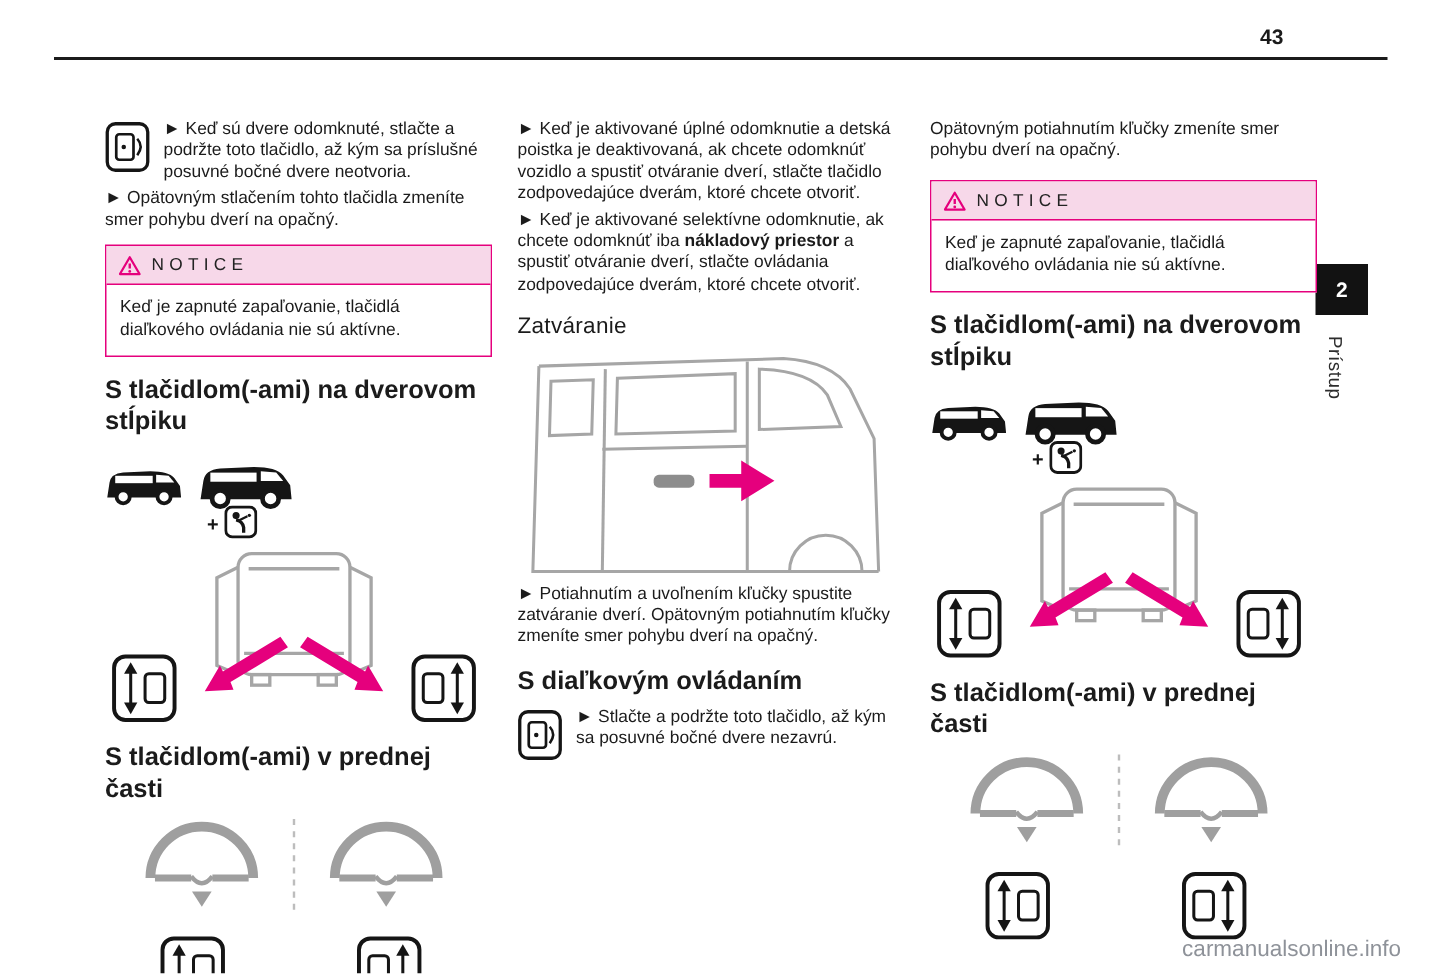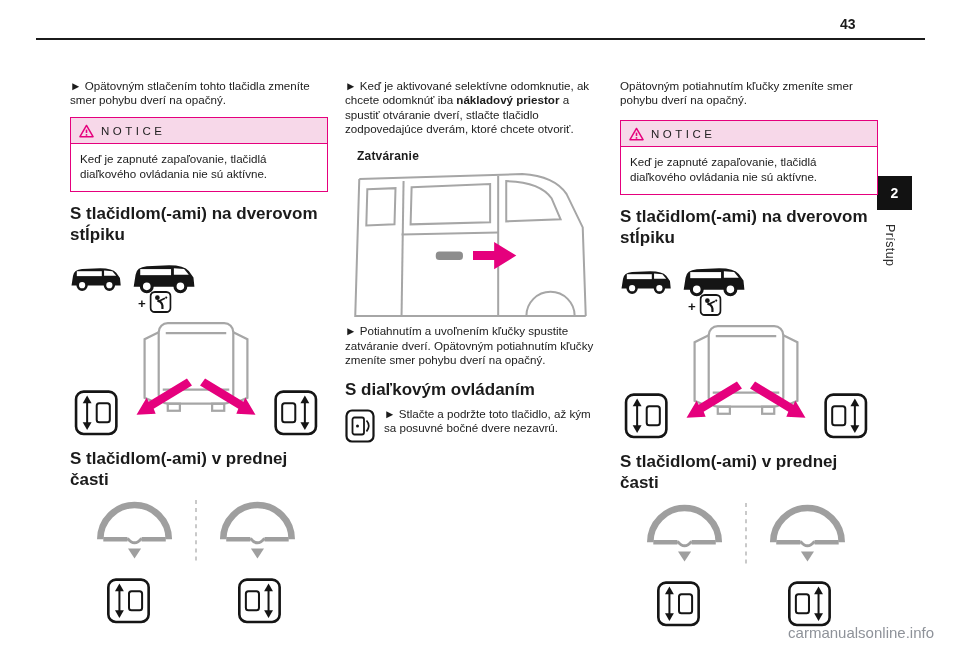--- a/index.html
+++ b/index.html
@@ -21,21 +21,21 @@
     position:absolute; left:883px; top:224px; writing-mode:vertical-rl;
     font-size:12.5px; letter-spacing:.4px; color:#2c2c2c;
   }
   .watermark { position:absolute; right:26px; bottom:8px; font-size:15px; color:#8e9299; }
 
   .col { position:absolute; top:79px; width:258px; font-size:11.6px; line-height:1.24; }
   .col1 { left:70px; } .col2 { left:345px; } .col3 { left:620px; }
 
   .para { margin:0 0 3px 0; }
   .h3 { font-size:17px; font-weight:bold; margin:11px 0 7px; }
-  .h1 { font-size:12px; font-weight:bold; margin:12px 12px 4px; letter-spacing:.2px; }
+  .h1 { font-size:15px; font-weight:normal; margin:12px 0 4px; letter-spacing:.2px; }
   .h1 + .h3 { margin-top:6px; }
 
   .fob { float:left; width:30px; height:34px; margin:2px 9px 2px 0; }
 
   .notice { border:1.3px solid var(--accent); margin:9px 0 2px; background:#fff; }
   .notice-head { position:relative; background:#f7d8e9; padding:6px 8px 5px 30px; border-bottom:1.3px solid var(--accent); }
   .notice-head svg { position:absolute; left:8px; top:6px; width:15px; height:14px; }
   .notice-title { font-size:11.5px; letter-spacing:3.5px; color:#222; }
   .notice-body { padding:8px 9px 10px; }
 
@@ -150,20 +150,26 @@
 </svg>
 
 <div class="page">
   <div class="top-rule"></div>
   <div class="page-number">43</div>
   <div class="chapter-tab">2</div>
   <div class="chapter-label">Prístup</div>
   <div class="watermark">carmanualsonline.info</div>
 
   <div class="col col1">
+    <div class="para">
+      <svg class="fob" viewBox="0 0 30 34">
+          <use href="#sym-fob"></use>
+        </svg>
+      <span>► Keď sú dvere odomknuté, stlačte a podržte toto tlačidlo, až kým sa príslušné posuvné bočné dvere neotvoria.</span>
+    </div>
     <div class="para" style="clear:both">► Opätovným stlačením tohto tlačidla zmeníte smer pohybu dverí na opačný.</div>
 
     <div class="notice">
       <div class="notice-head">
         <svg viewBox="0 0 16 15">
             <use href="#sym-warn"></use>
           </svg>
         <span class="notice-title">NOTICE</span>
       </div>
       <div class="notice-body">Keď je zapnuté zapaľovanie, tlačidlá diaľkového ovládania nie sú aktívne.</div>
@@ -182,22 +188,23 @@
     </div>
     <div class="h3">S tlačidlom(-ami) v prednej časti</div>
     <div class="fig">
       <svg viewBox="0 0 250 132" width="252" height="133">
           <use href="#fig-wheels"></use>
         </svg>
     </div>
   </div>
 
   <div class="col col2">
+    <div class="para">► Keď je aktivované úplné odomknutie a detská poistka je deaktivovaná, ak chcete odomknúť vozidlo a spustiť otváranie dverí, stlačte tlačidlo zodpovedajúce dverám, ktoré chcete otvoriť.</div>
     <div class="para">
-      <span>► Keď je aktivované selektívne odomknutie, ak chcete odomknúť iba </span><b>nákladový priestor</b><span> a spustiť otváranie dverí, stlačte tlačidlo zodpovedajúce dverám, ktoré chcete otvoriť.</span>
+      <span>► Keď je aktivované selektívne odomknutie, ak chcete odomknúť iba </span><b>nákladový priestor</b><span> a spustiť otváranie dverí, stlačte ovládania zodpovedajúce dverám, ktoré chcete otvoriť.</span>
     </div>
 
     <div class="h1">Zatváranie</div>
     <div class="fig">
       <svg viewBox="0 0 250 152" width="252" height="153">
           <use href="#fig-sidedoor"></use>
         </svg>
     </div>
     <div class="para">► Potiahnutím a uvoľnením kľučky spustite zatváranie dverí. Opätovným potiahnutím kľučky zmeníte smer pohybu dverí na opačný.</div>
     <div class="h3">S diaľkovým ovládaním</div>

